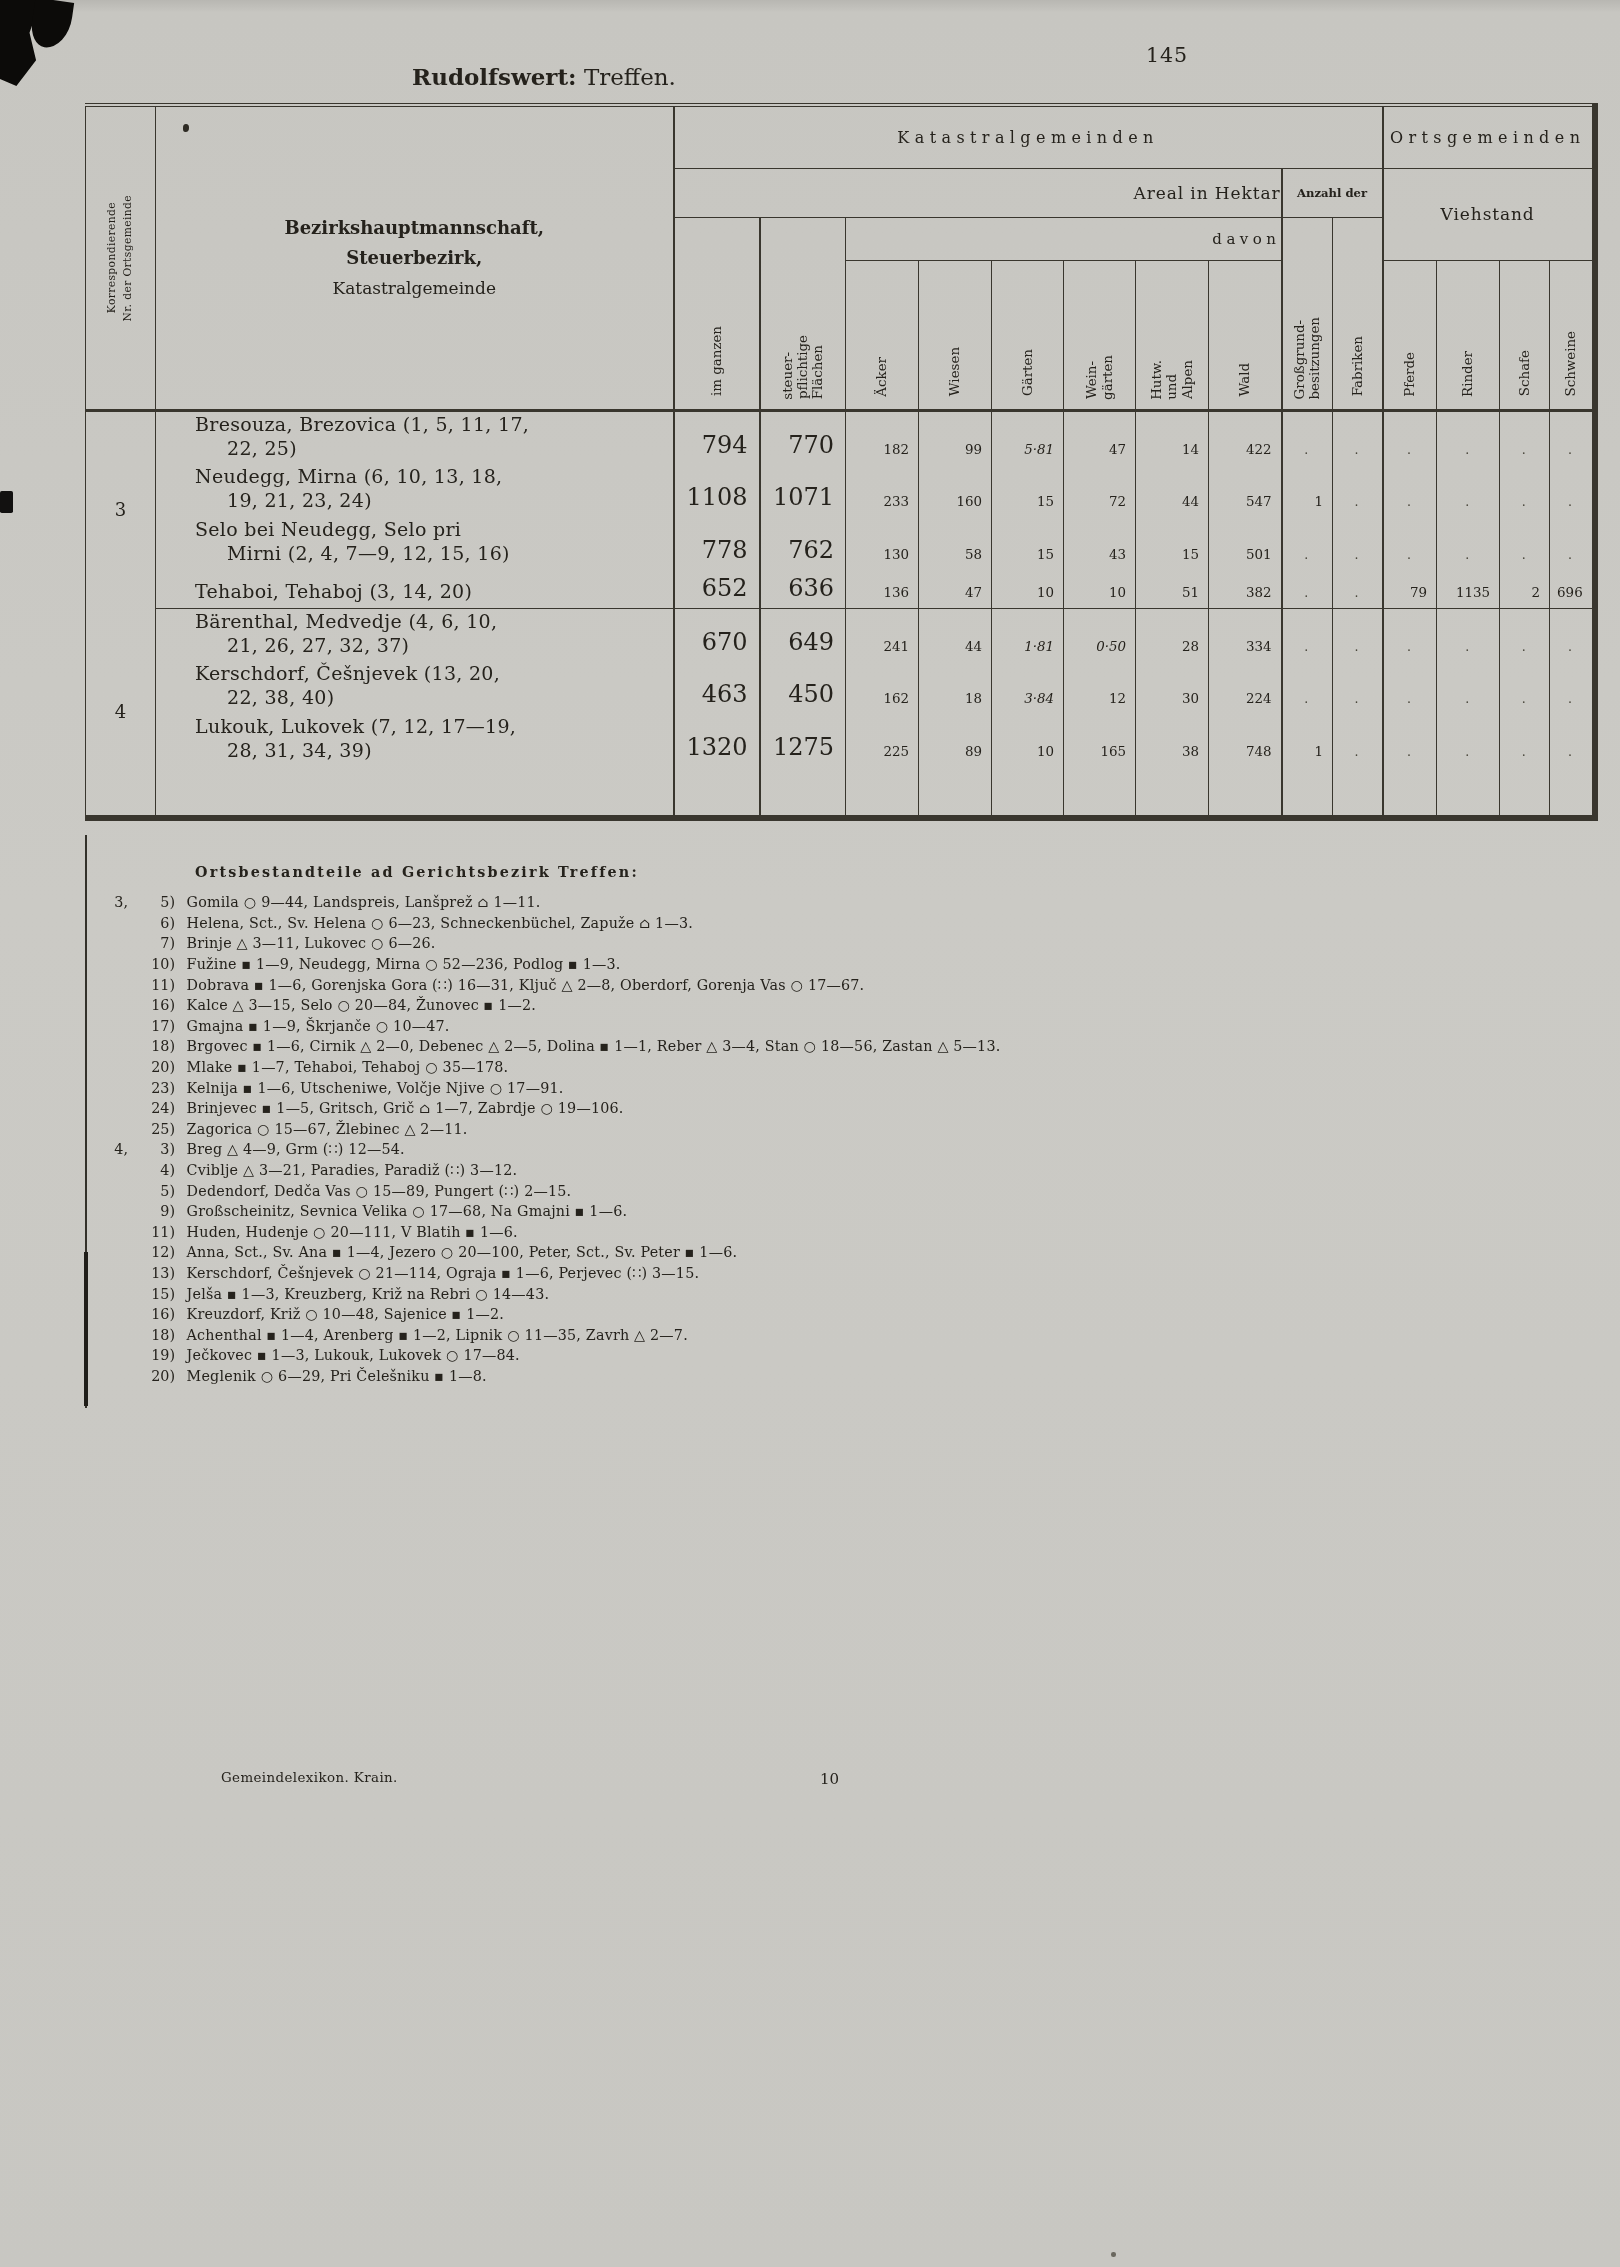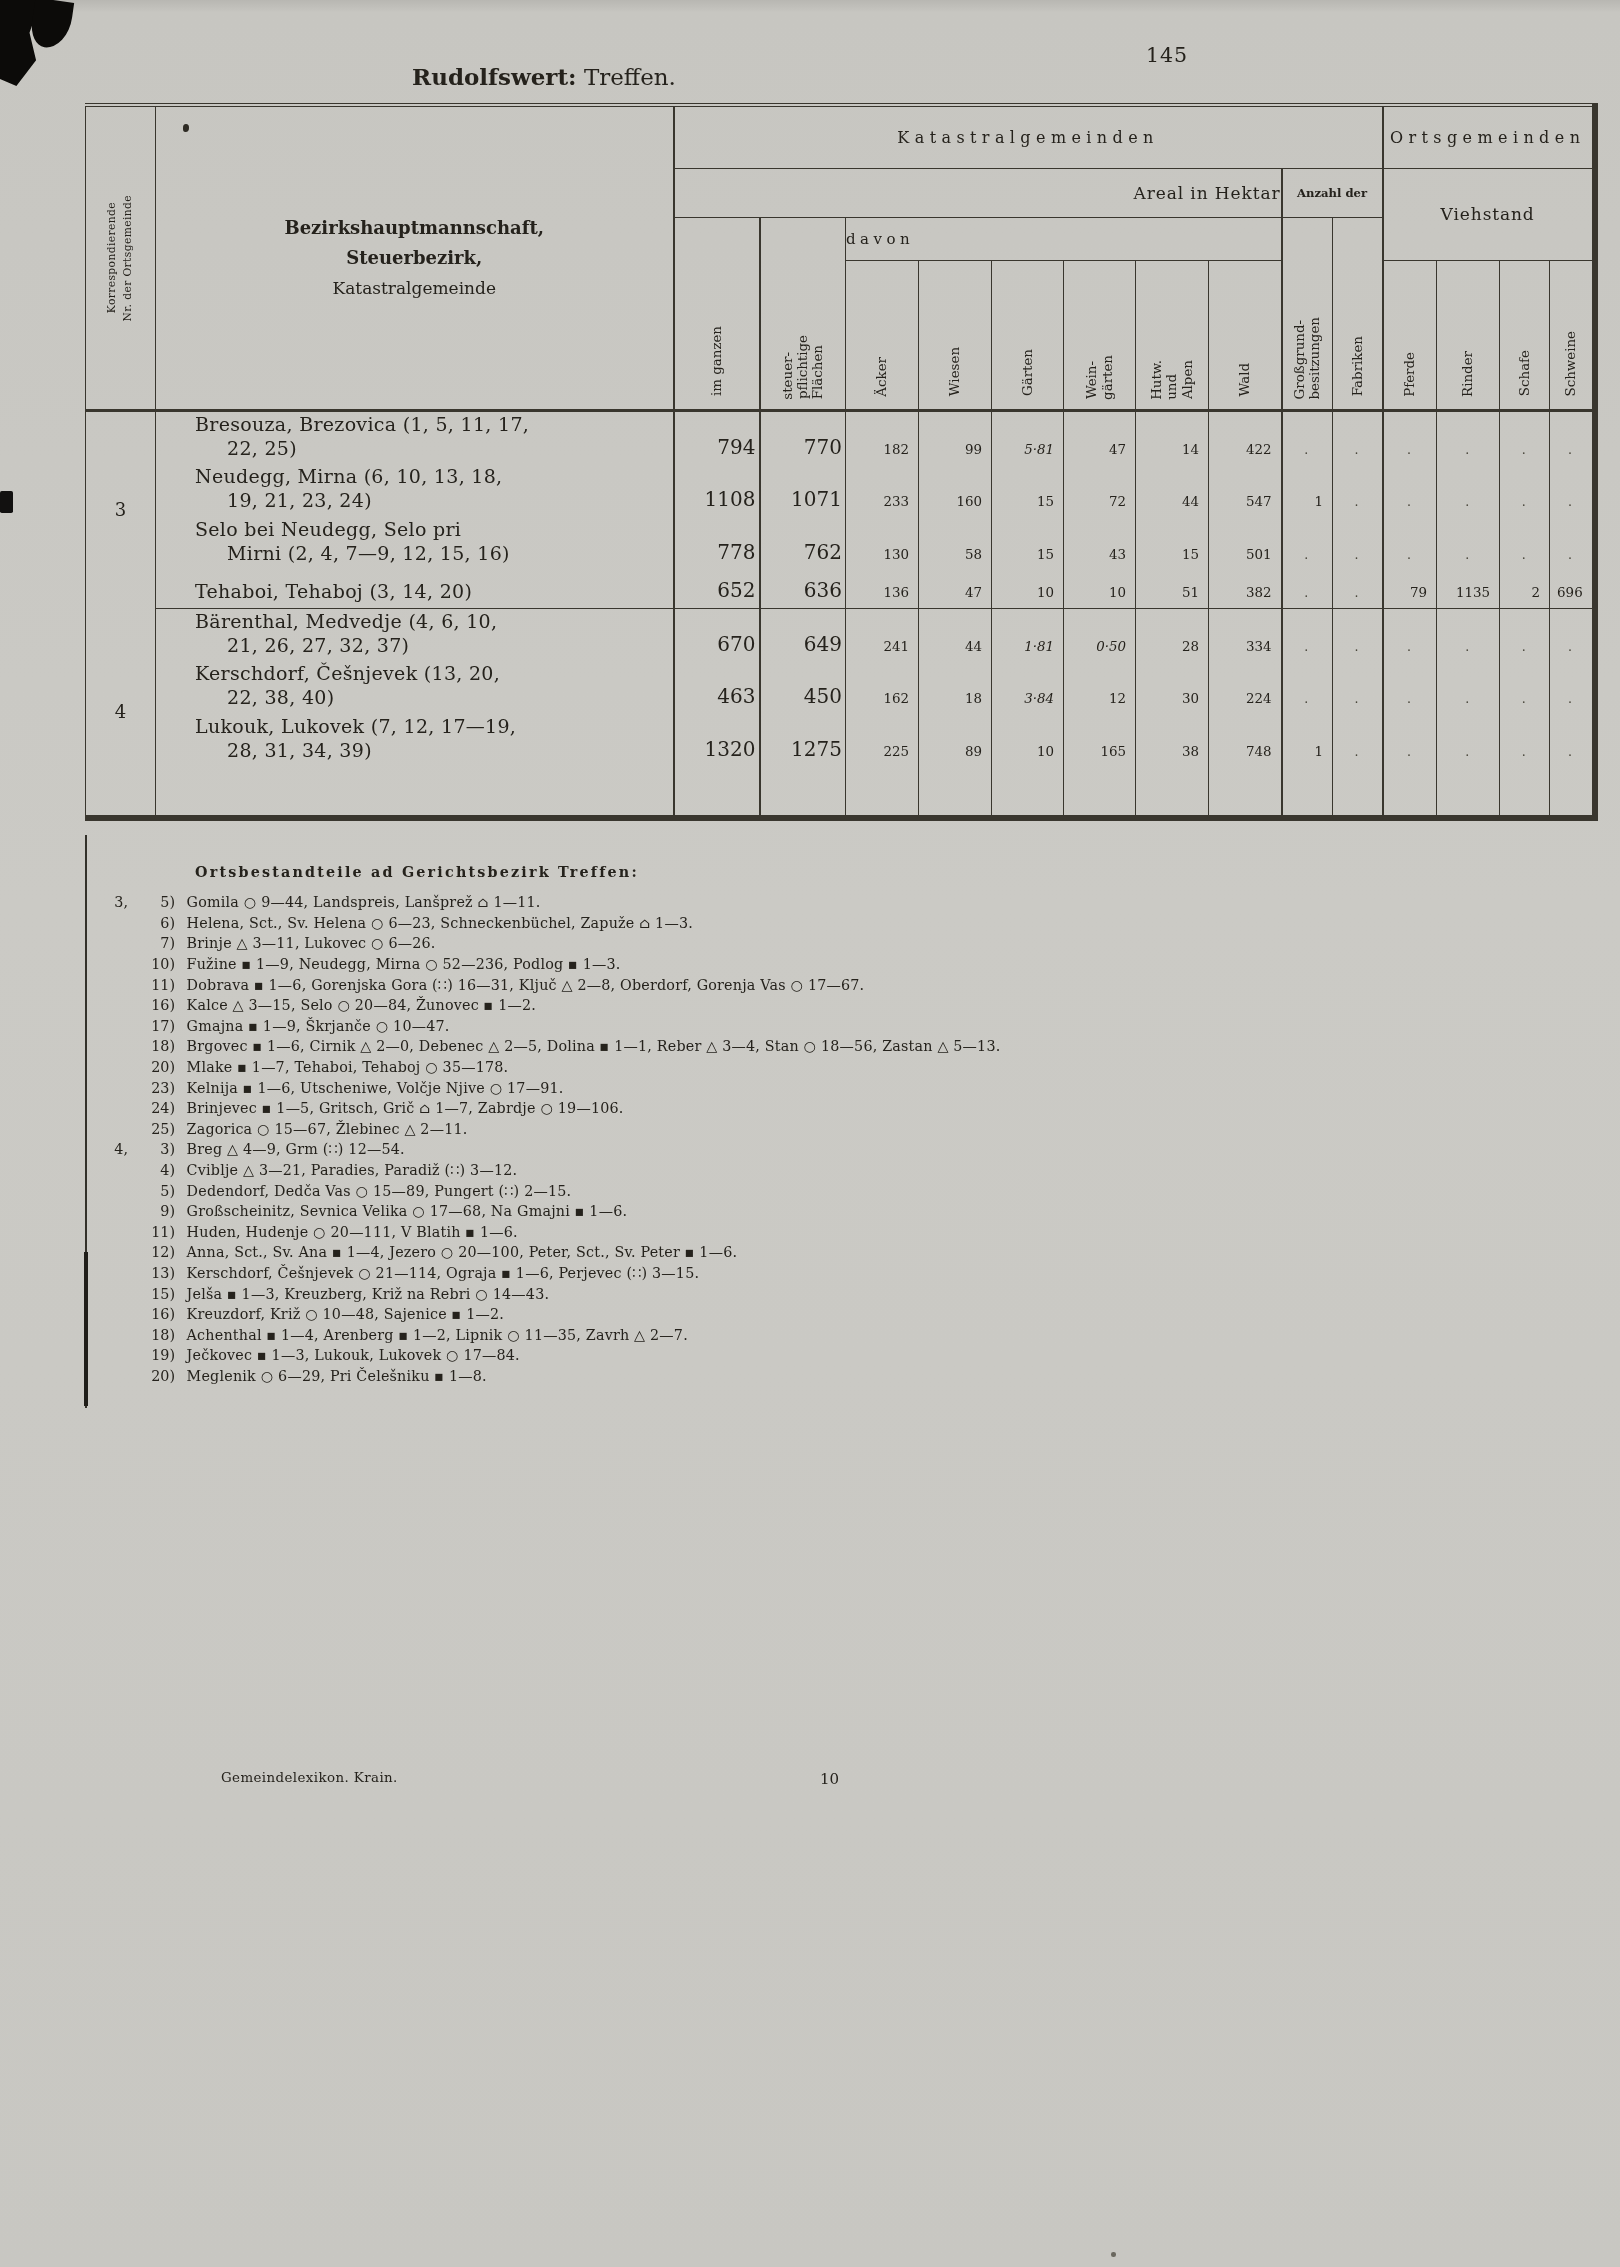--- a/index.html
+++ b/index.html
@@ -47,41 +47,41 @@
   .bld{border-left:2.7px double var(--rule);}
   .bb1{border-bottom:0.9px solid var(--rule);}
   .hbot{border-bottom:3.6px solid var(--rule);}
 
   tr.hr1{height:63px;} tr.hr2{height:49px;} tr.hr3{height:43px;} tr.hr4{height:150px;}
 
   th.grp{font-size:16px;letter-spacing:5.4px;text-align:center;vertical-align:middle;}
   th.areal{font-size:17px;letter-spacing:0.9px;text-align:right;vertical-align:middle;}
   th.anz{font-size:11.6px;text-align:center;vertical-align:middle;font-weight:bold;}
   th.vieh{font-size:17px;text-align:center;vertical-align:middle;letter-spacing:0.9px;}
-  th.davon{font-size:15px;letter-spacing:4.5px;text-align:left;vertical-align:middle;}
+  th.davon{font-size:15px;letter-spacing:4.5px;text-align:right;vertical-align:middle;}
 
   th.corner{vertical-align:middle;text-align:center;}
   .corner-wrap{display:flex;justify-content:center;align-items:center;gap:3.6px;height:100%;}
   th.namehead{vertical-align:middle;text-align:center;}
   .nh1,.nh2{font-weight:bold;font-size:18px;line-height:30px;}
   .nh3{font-size:17px;line-height:30px;}
 
   th.vert{vertical-align:bottom;text-align:center;padding-bottom:9px;}
   .vgroup{display:flex;flex-direction:row;justify-content:center;align-items:flex-end;}
   .vt{writing-mode:vertical-rl;transform:rotate(180deg);display:inline-block;
       font-size:13.4px;line-height:1.15;white-space:nowrap;}
   .vt.small{font-size:10.7px;letter-spacing:0.4px;}
 
   tbody td{vertical-align:bottom;}
   td.nr{text-align:center;vertical-align:middle;font-size:18px;}
   td.bname{padding-left:39px;padding-bottom:4.5px;}
   .nm1{font-size:19px;line-height:24px;letter-spacing:0.3px;}
   .nm2{font-size:19px;line-height:24px;padding-left:32px;letter-spacing:0.3px;}
   td.v{text-align:right;padding-right:9px;padding-bottom:7.2px;font-size:13.4px;}
-  td.v.big{font-size:20px;padding-right:3px;padding-bottom:5.4px;}
+  td.v.big{font-size:24px;padding-right:11px;padding-bottom:5.4px;}
   td.v.dot{text-align:center;padding-right:1.8px;color:#474439;font-size:12.5px;}
   td.v.ital{font-style:italic;}
   tr.h56{height:50px;} tr.h44{height:39px;} tr.h58{height:52px;} tr.spacer{height:52px;}
   tr.gsep td:not(.nr){border-top:1.8px solid var(--rule);}
 
   
   .footnotes{position:absolute;left:85px;top:864px;width:1487px;}
   .fn-heading{margin-left:110px;font-size:14.3px;font-weight:bold;letter-spacing:2.2px;margin-bottom:14.3px;}
   .fl{display:flex;flex-direction:row;align-items:baseline;height:20.6px;font-size:14.3px;}
   .fg{width:43px;text-align:right;flex:0 0 43px;}

